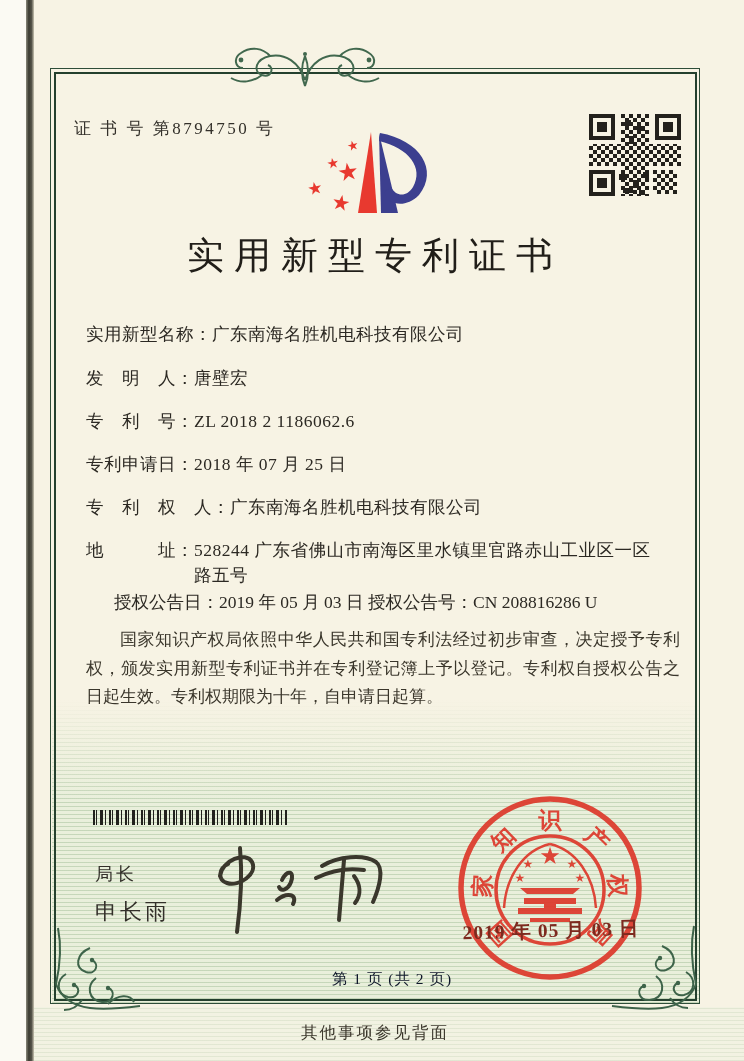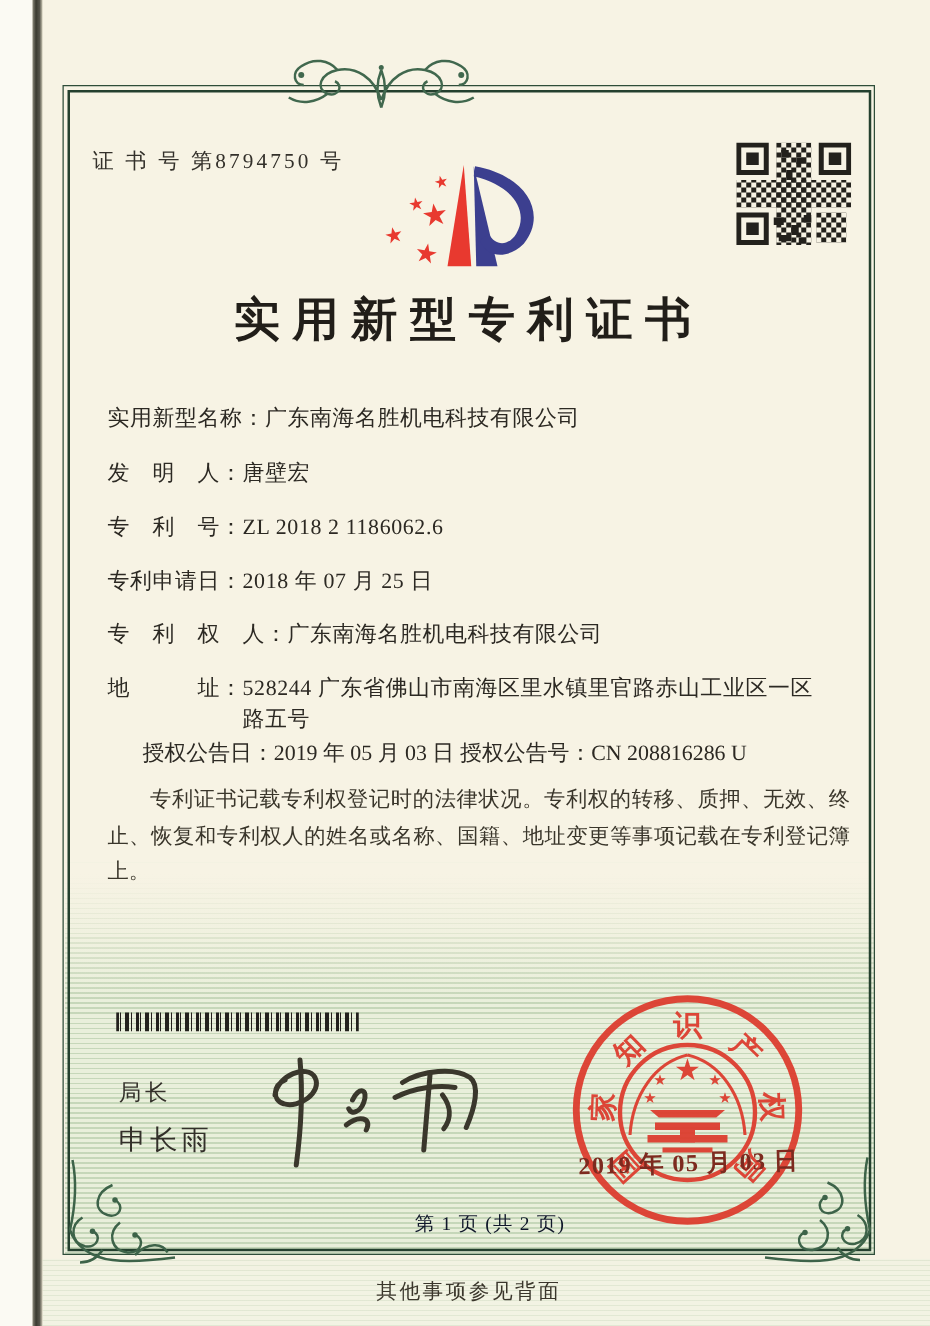--- a/index.html
+++ b/index.html
@@ -33,21 +33,21 @@
 
   
   .frame { left:50px; top:68px; width:650px; height:936px; border:1.5px solid #2e4d39; z-index:1; }
   .frame-inner { position:absolute; inset:2.5px; border:2.2px solid #24402e; }
 
   .orn { z-index:2; }
 
   
   .cert-no { left:74px; top:117px; font-size:17px; letter-spacing:2.5px; z-index:3; color:#33302a;text-align:right; }
   .title { left:50px; top:231px; width:650px; text-align:center; font-size:37px;
-    letter-spacing:10px; color:#211e19; z-index:3; font-weight:700; }
+    letter-spacing:10px; color:#211e19; z-index:3; font-weight:400; }
 
   .row { position:absolute; left:86px; font-size:17.5px; z-index:3; white-space:nowrap; color:#2c2923; }
   .row .lbl { letter-spacing:.5px; }
   .row .val { letter-spacing:.5px; }
   .val-wrap { display:inline-block; vertical-align:top; white-space:normal; width:472px; line-height:25px; }
   .grant-pair { position:absolute; font-size:17.5px; z-index:3; white-space:nowrap; color:#2c2923; }
 
   .paras { left:86px; top:626px; width:594px; z-index:3; font-size:17px; line-height:28.5px;
     text-align:justify; color:#3a362b; }
   .paras p { text-indent:2em; }
@@ -212,21 +212,21 @@
 </div>
 
 <div class="grant-pair" style="left:86px; top:590px;margin-left:28px;">
   <span>授权公告日：</span><span>2019 年 05 月 03 日</span>
 </div>
 <div class="grant-pair" style="left:368px; top:590px;">
   <span>授权公告号：</span><span>CN 208816286 U</span>
 </div>
 
 <div class="abs paras">
-  <p>专利证书记载专利权登记时的法律状况。专利权的转移、质押、无效、终止、恢复和专利权人的姓名或名称、国籍、地址变更等事项记载在专利登记簿上。</p>
+  <p>国家知识产权局依照中华人民共和国专利法经过初步审查，决定授予专利权，颁发实用新型专利证书并在专利登记簿上予以登记。专利权自授权公告之日起生效。专利权期限为十年，自申请日起算。</p>
 </div>
 
 <div class="abs barcode"></div>
 
 <div class="abs sig-title">局长</div>
 <div class="abs sig-name">申长雨</div>
 <svg class="abs sig-svg" width="205" height="100" viewBox="0 0 205 100">
   <g stroke="#3a372c" fill="none" stroke-width="4" stroke-linecap="round">
     <path d="M28,36 C30,20 54,11 60,22 C66,34 47,47 35,43 C25,40 27,28 36,24"></path>
     <path d="M48,8 C50,30 49,62 45,92"></path>

